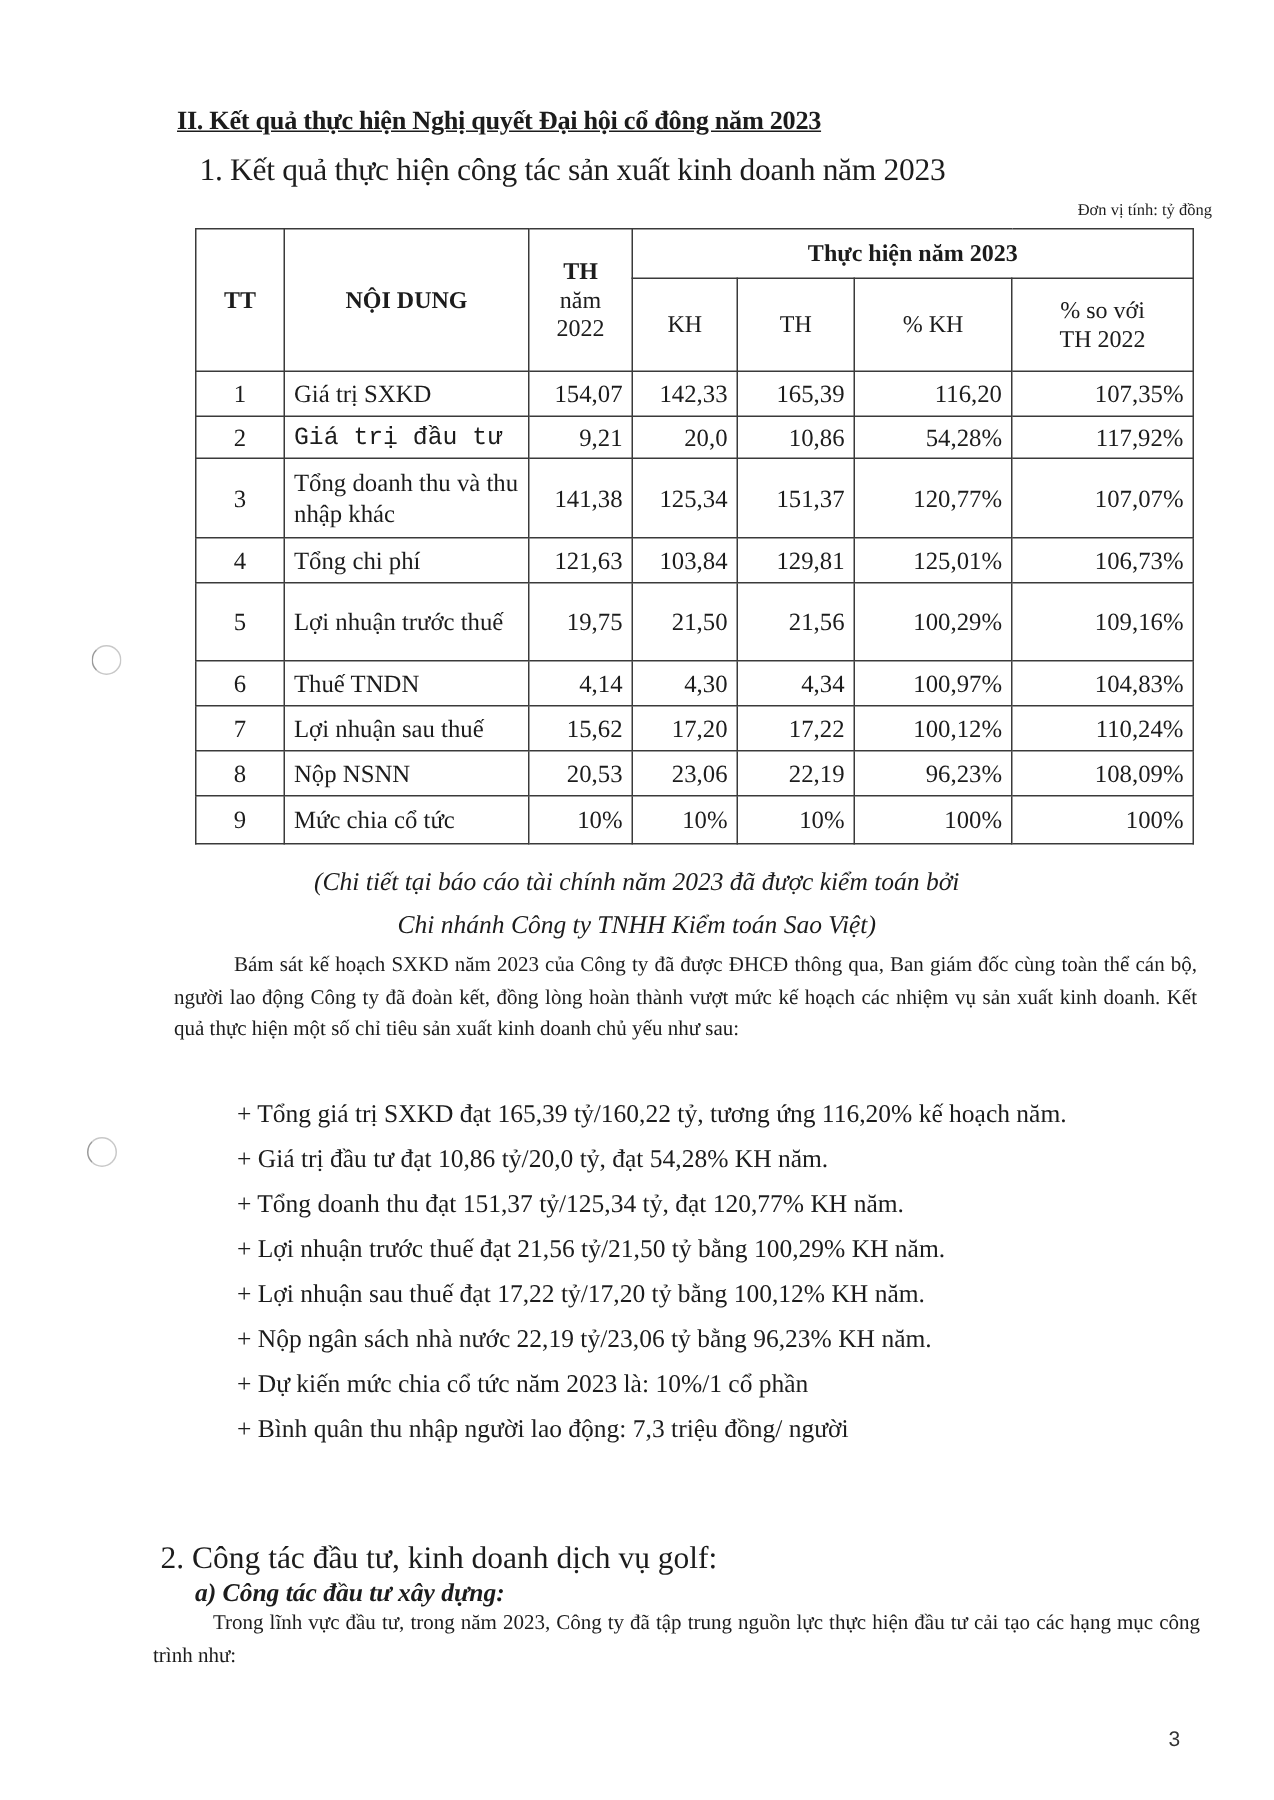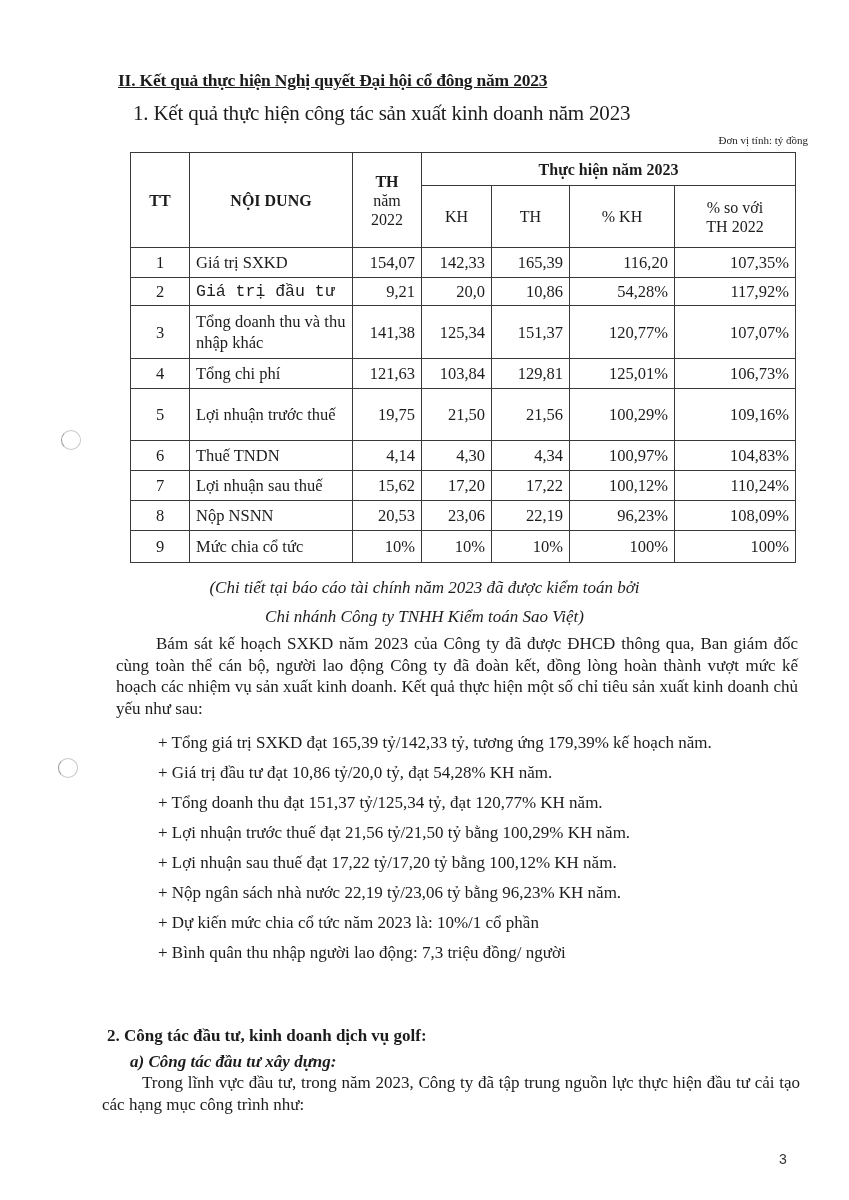--- a/index.html
+++ b/index.html
@@ -17,24 +17,24 @@
 
   table.t { position: absolute; left: 130px; top: 152px; border-collapse: collapse;
             font-size: 16.5px; table-layout: fixed; }
   table.t td, table.t th { border: 1px solid #3a3a3a; padding: 0 6px; line-height: 19px; }
   table.t th { font-weight: bold; text-align: center; font-size: 16px; }
   table.t td.c { text-align: center; }
   table.t td.l { text-align: left; }
   table.t td.r { text-align: right; }
 
   .caption { left: 0; width: 849px; text-align: center; font-size: 17px; font-style: italic; }
-  .para { position: absolute; left: 116px; width: 682px; font-size: 17px; line-height: 21.5px;
+  .para { position: absolute; left: 116px; width: 682px; font-size: 14px; line-height: 21.5px;
           text-align: justify; text-indent: 40px; }
   .bullet { left: 158px; font-size: 17px; }
-  .sec2 { left: 107px; top: 1026px; font-size: 17px; font-weight: bold; }
+  .sec2 { left: 107px; top: 1026px; font-size: 21px; font-weight: normal; }
   .sub-a { left: 130px; top: 1052px; font-size: 17px; font-style: italic; font-weight: bold; }
   .pagenum { left: 779px; top: 1151px; font-size: 14px; font-family: "Liberation Sans", sans-serif; color: #333; }
 </style>
 </head>
 <body>
 
 <div class="punch" style="left:61px; top:430px;"></div>
 <div class="punch" style="left:58px; top:758px;"></div>
 
 <div class="abs h2">II. Kết quả thực hiện Nghị quyết Đại hội cổ đông năm 2023</div>
@@ -156,21 +156,21 @@
       </tr>
     </tbody>
 </table>
 
 <div class="abs caption" style="top:578px;">(Chi tiết tại báo cáo tài chính năm 2023 đã được kiểm toán bởi</div>
 <div class="abs caption" style="top:607px;">Chi nhánh Công ty TNHH Kiểm toán Sao Việt)</div>
 
 <div class="para" style="top:633px;">Bám sát kế hoạch SXKD năm 2023 của Công ty đã được ĐHCĐ thông qua, Ban giám đốc cùng toàn thể cán bộ, người lao động Công ty đã đoàn kết, đồng lòng hoàn thành vượt mức kế hoạch các nhiệm vụ sản xuất kinh doanh. Kết quả thực hiện một số chỉ tiêu sản xuất kinh doanh chủ yếu như sau:</div>
 
 <div id="bullets">
-    <div class="abs bullet" style="top: 733px;">+ Tổng giá trị SXKD đạt 165,39 tỷ/142,33 tỷ, tương ứng 179,39% kế hoạch năm.</div>
+    <div class="abs bullet" style="top: 733px;">+ Tổng giá trị SXKD đạt 165,39 tỷ/160,22 tỷ, tương ứng 116,20% kế hoạch năm.</div>
     <div class="abs bullet" style="top: 763px;">+ Giá trị đầu tư đạt 10,86 tỷ/20,0 tỷ, đạt 54,28% KH năm.</div>
     <div class="abs bullet" style="top: 793px;">+ Tổng doanh thu  đạt 151,37 tỷ/125,34 tỷ, đạt 120,77% KH năm.</div>
     <div class="abs bullet" style="top: 823px;">+ Lợi nhuận trước thuế đạt 21,56 tỷ/21,50 tỷ bằng 100,29% KH năm.</div>
     <div class="abs bullet" style="top: 853px;">+ Lợi nhuận sau thuế đạt 17,22 tỷ/17,20 tỷ bằng 100,12% KH năm.</div>
     <div class="abs bullet" style="top: 883px;">+ Nộp ngân sách nhà nước 22,19 tỷ/23,06 tỷ bằng 96,23% KH năm.</div>
     <div class="abs bullet" style="top: 913px;">+ Dự kiến mức chia cổ tức năm 2023 là: 10%/1 cổ phần</div>
     <div class="abs bullet" style="top: 943px;">+ Bình quân thu nhập người lao động: 7,3 triệu đồng/ người</div>
   </div>
 
 <div class="abs sec2">2. Công tác đầu tư, kinh doanh dịch vụ golf:</div>

